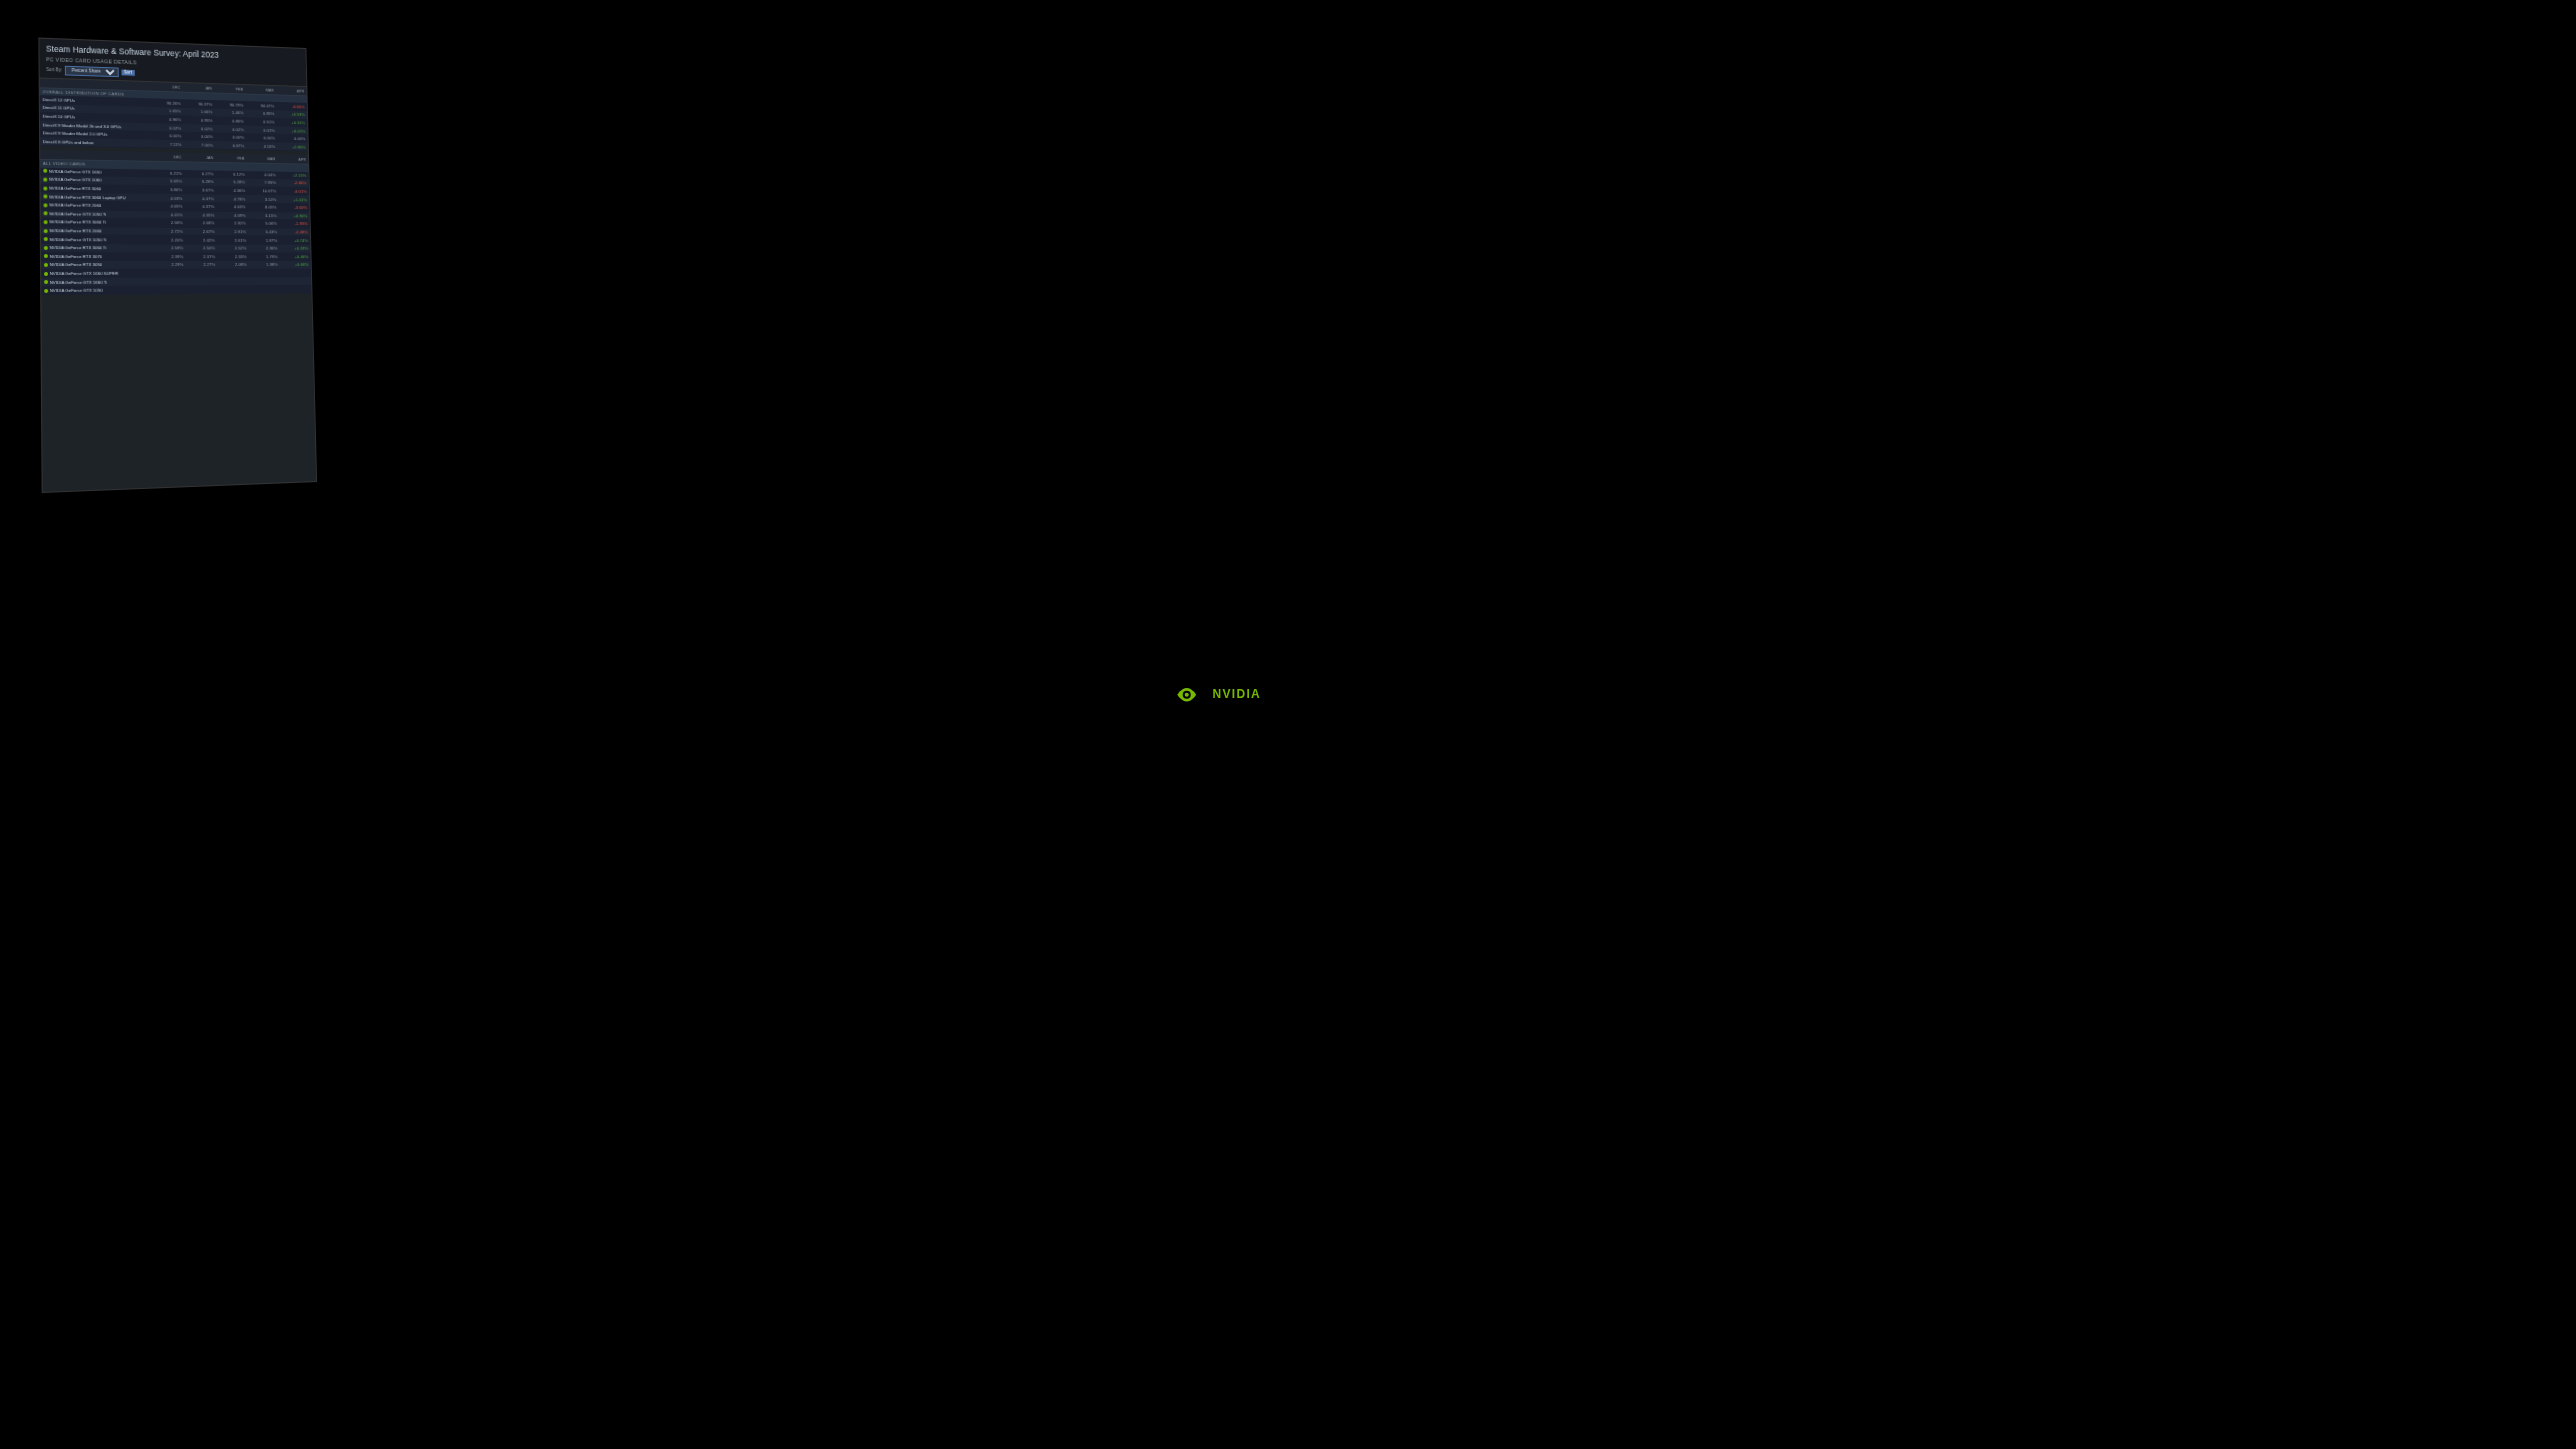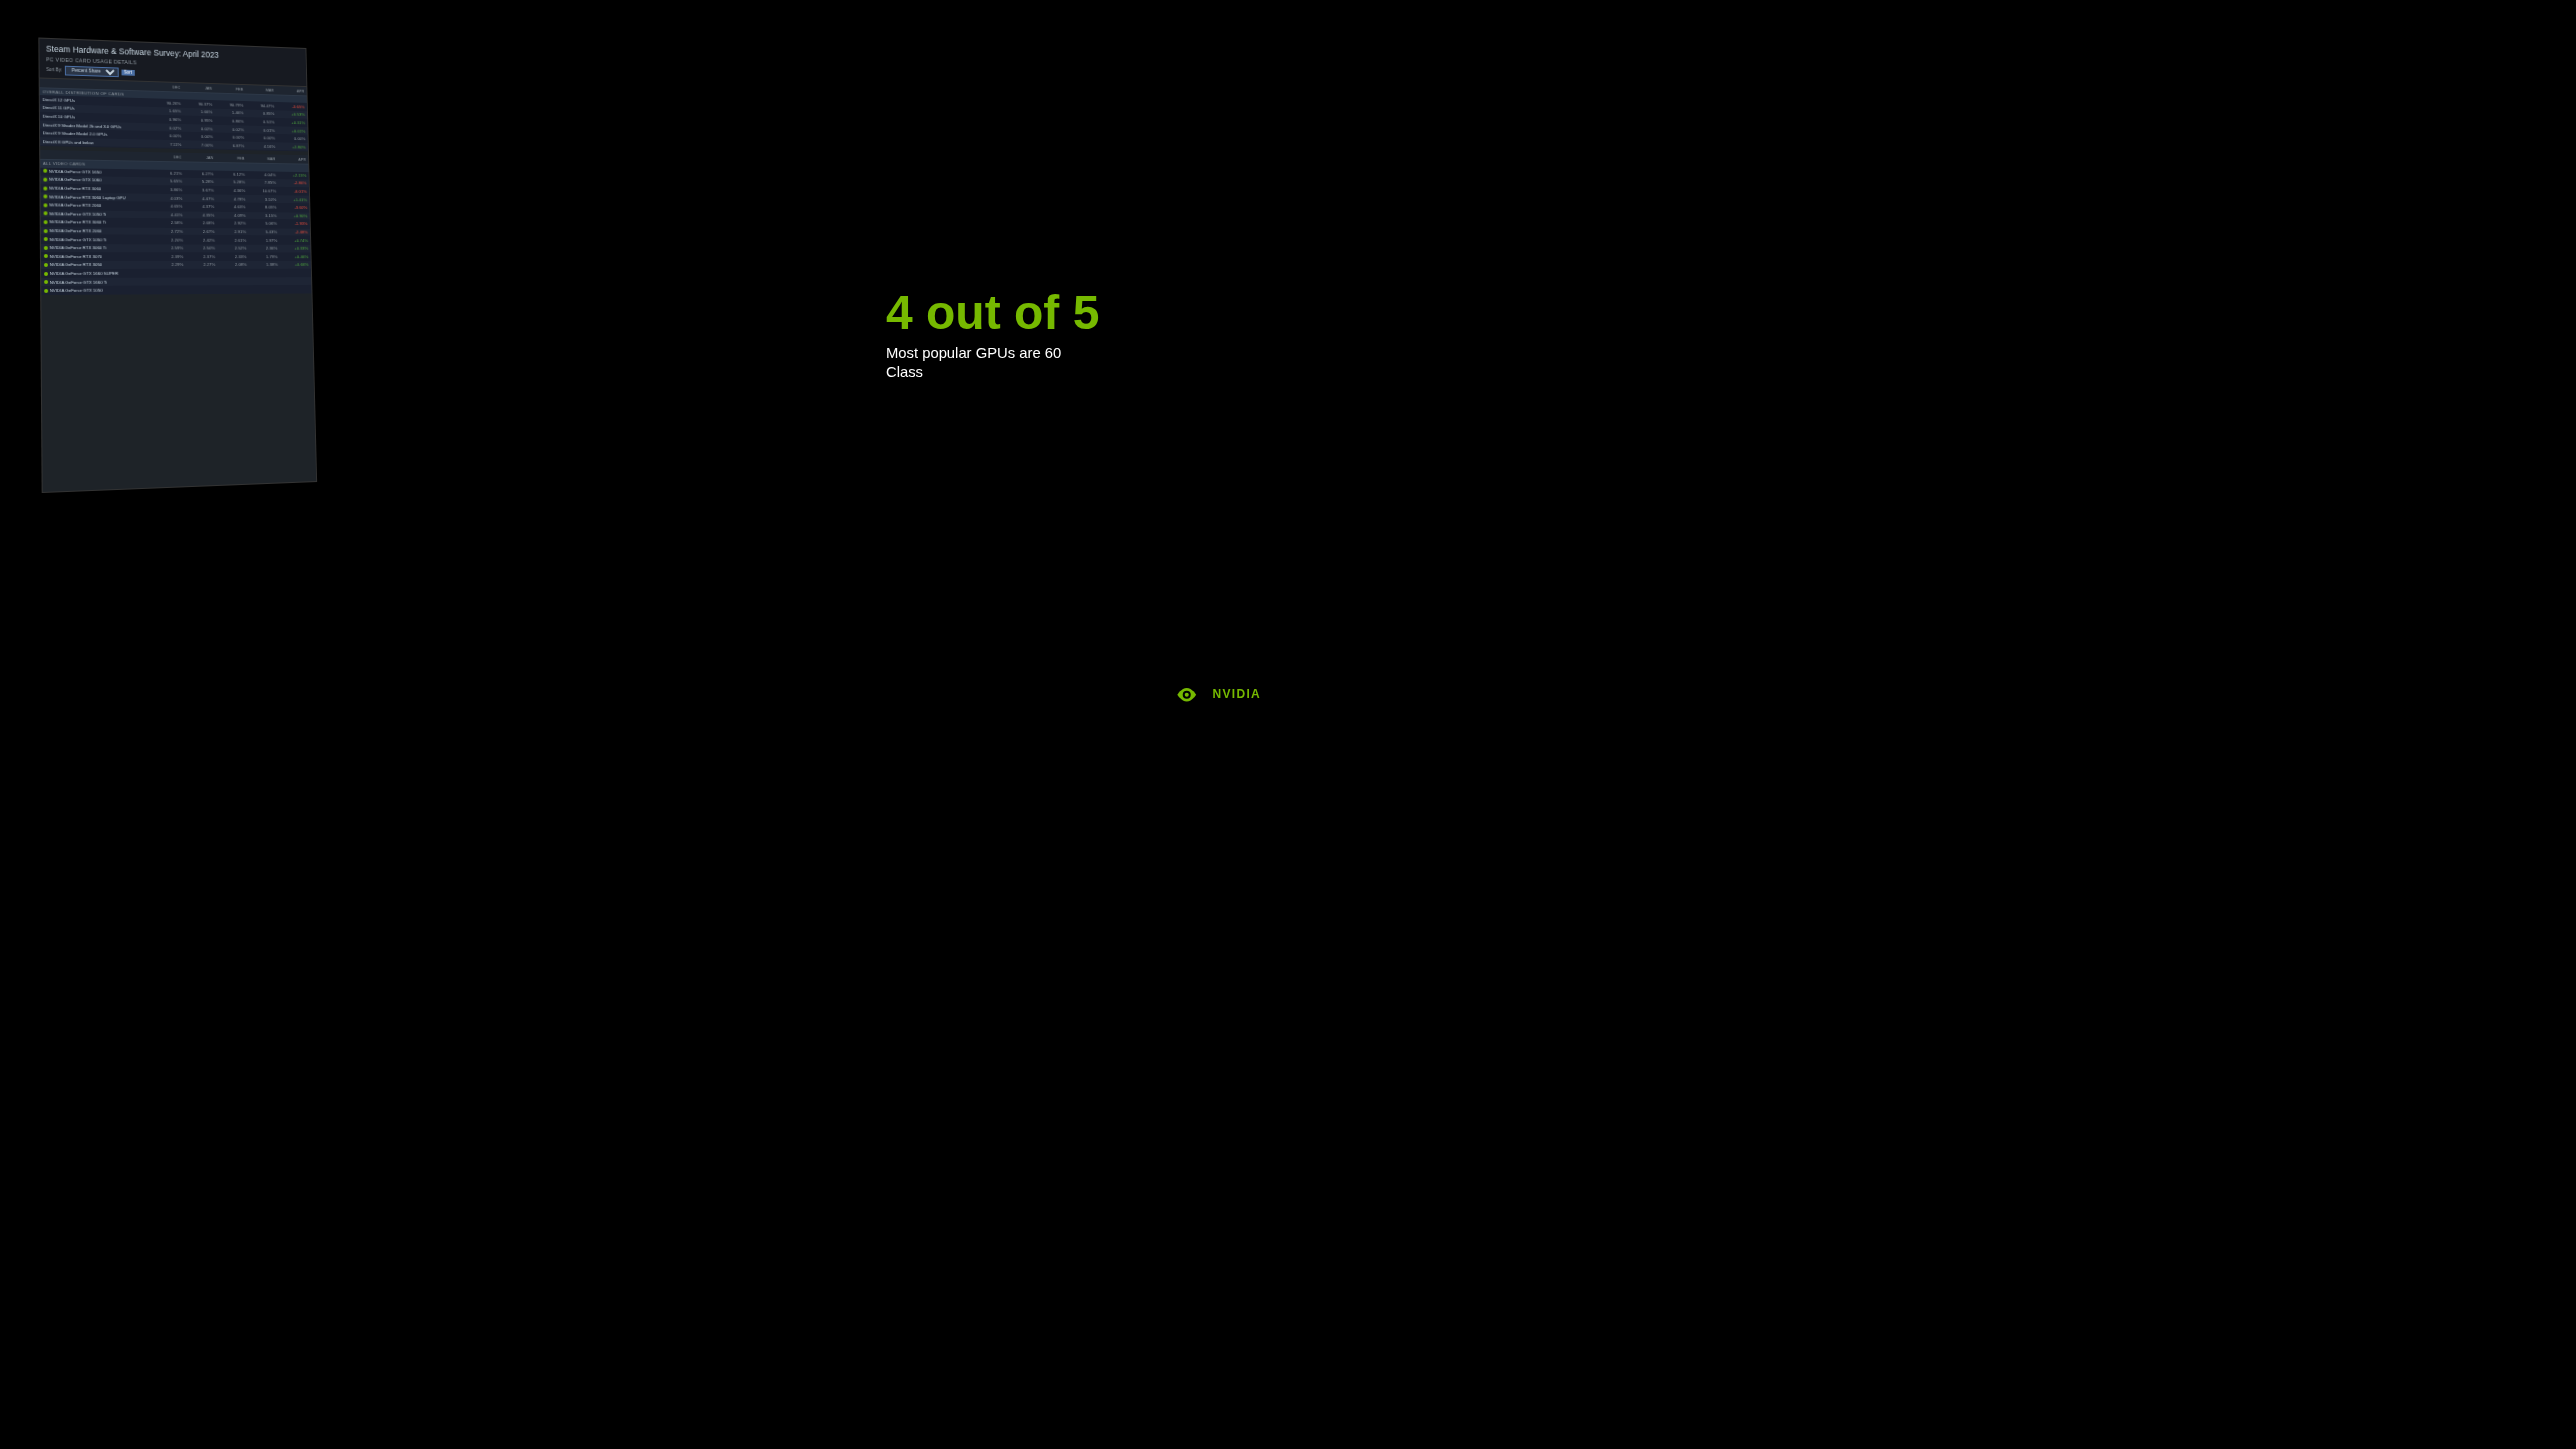--- a/index.html
+++ b/index.html
@@ -400,24 +400,20 @@
     <span class="name"><span class="nvidia-dot"></span>NVIDIA GeForce GTX 1050</span>
     <span class="val"></span>
     <span class="val"></span>
     <span class="val"></span>
     <span class="val"></span>
     <span class="val"></span>
   </div>
 </div>
 
 <div class="right-panel">
-  <div class="stat-block">
-    <div class="stat-big">4 out of 5</div>
-    <div class="stat-desc">Most popular GPUs are 60 Class</div>
-  </div>
 </div>
 
 <div class="nvidia-logo">
   <svg class="nvidia-eye" viewBox="0 0 32 32" fill="none" xmlns="http://www.w3.org/2000/svg">
     <path d="M16 6 C8 6 2 16 2 16 C2 16 8 26 16 26 C24 26 30 16 30 16 C30 16 24 6 16 6Z" fill="#76b900"></path>
     <circle cx="16" cy="16" r="6" fill="#000"></circle>
     <circle cx="16" cy="16" r="3" fill="#76b900"></circle>
   </svg>
   <span class="nvidia-text">NVIDIA</span>
 </div>

